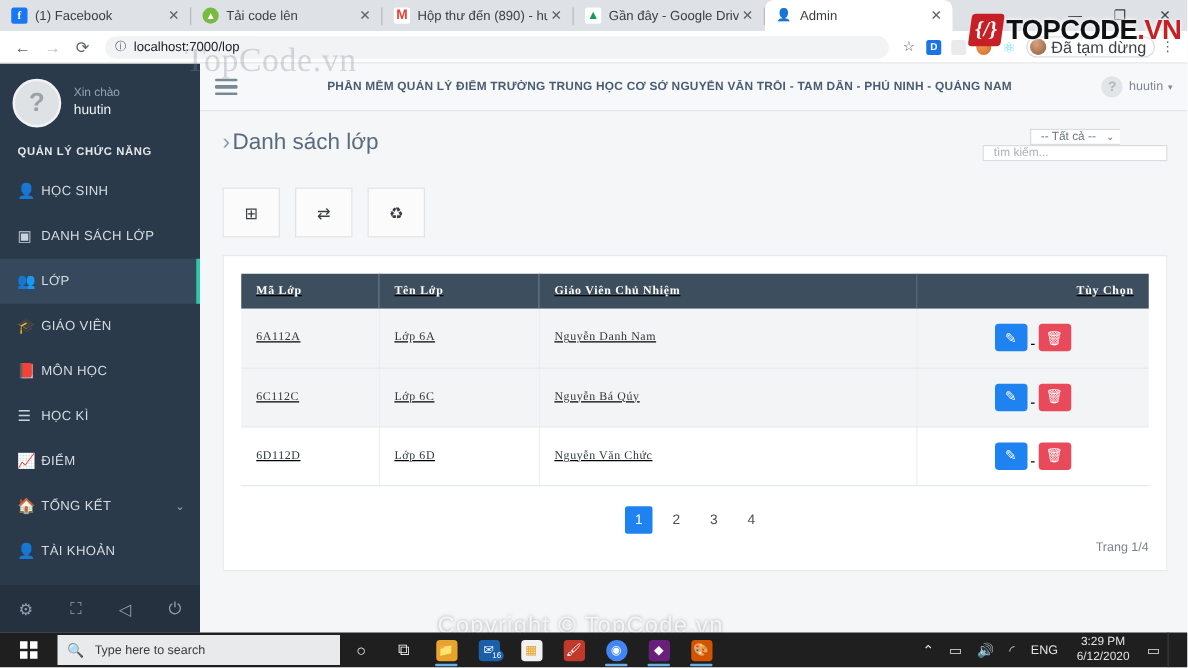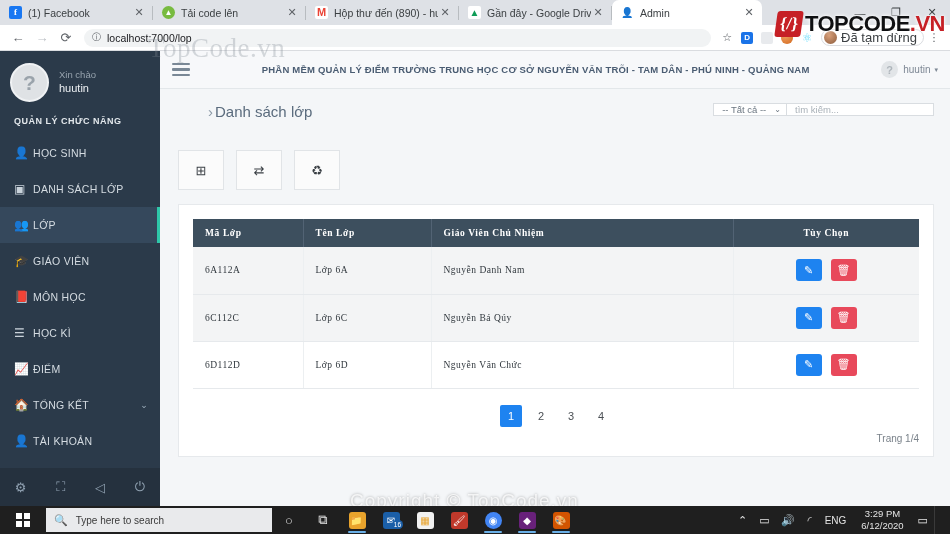--- a/index.html
+++ b/index.html
@@ -121,50 +121,50 @@
     color: #4a5c72; padding: 0 20px; white-space: nowrap; overflow: hidden;
   }
   .topbar-user { display: flex; align-items: center; flex: none; }
   .tu-av { width: 17px; height: 17px; border-radius: 50%; background: #e2e5e8; color: #aeb5bb;
            font-size: 11px; display: flex; align-items: center; justify-content: center; font-weight: bold; }
   .tu-name { font-size: 10px; color: #7d8794; margin: 0 4px 0 5px; }
   .tu-caret { font-size: 7px; color: #7d8794; }
 
   .page { padding: 14px 16px 0 18px; position: relative; }
   .page-head { display: flex; align-items: flex-start; }
-  .page-title { font-size: 15px; color: #5a6b7d; font-weight: normal; margin-left: 30px; }
+  .page-title { font-size: 18px; color: #5a6b7d; font-weight: normal; }
   .page-title .chev { color: #8c9aa8; margin-right: 2px; }
-  .filters { margin-left: auto; display: flex; align-items: flex-start; height: 35px; }
+  .filters { margin-left: auto; display: flex; align-items: center; height: 35px; flex-direction: column; }
   .sel-wrap {
     display: flex; align-items: center; background: #fff; border: 1px solid #d9dde1;
     border-right: none; padding: 0 5px 0 8px; font-size: 9.5px; color: #6b7681;
   }
   .sel-caret { margin-left: 8px; font-size: 8px; color: #6b7681; }
   .search-input {
     width: 148px; background: #fff; border: 1px solid #d9dde1; font-size: 9.5px; color: #a9b1b8;
     padding: 0 8px; display: flex; align-items: center;
   }
 
   .actionbar { display: flex; gap: 12px; margin-top: 12px; }
   .act-btn {
     width: 46px; height: 40px; background: #fbfbfb; border: 1px solid #e1e4e7;
     display: flex; align-items: center; justify-content: center; font-size: 13px; color: #3a3f44;
   }
 
   .card {
     margin-top: 14px; background: #fff; border: 1px solid #e6e9ec;
     padding: 14px 14px 12px 14px;
   }
-  table.grid { width: 100%; border-collapse: collapse; font-family: "Liberation Serif", serif; }
+  table.grid { width: 100%; border-collapse: collapse; font-family: "Liberation Serif", serif; text-decoration: underline; }
   table.grid th {
     background: #3d4f5e; color: #fff; font-size: 9.5px; font-weight: bold;
     text-align: left; padding: 9px 12px; letter-spacing: .6px;
     border-right: 1px solid #526374;
   }
-  table.grid th:last-child { border-right: none; text-align: center; }
+  table.grid th:last-child { border-right: none; text-align: right; }
   table.grid td {
     font-size: 9.5px; color: #30373d; padding: 12px 12px; letter-spacing: .5px;
     border-bottom: 1px solid #e6e9ec; border-right: 1px solid #eceff1; height: 47px;
   }
   table.grid td:last-child { border-right: none; text-align: center; }
   table.grid tr.odd td { background: #f3f4f5; }
   .icon-btn {
     display: inline-flex; align-items: center; justify-content: center;
     width: 26px; height: 22px; border-radius: 3px; color: #fff; font-size: 11px; margin: 0 3px;
   }

